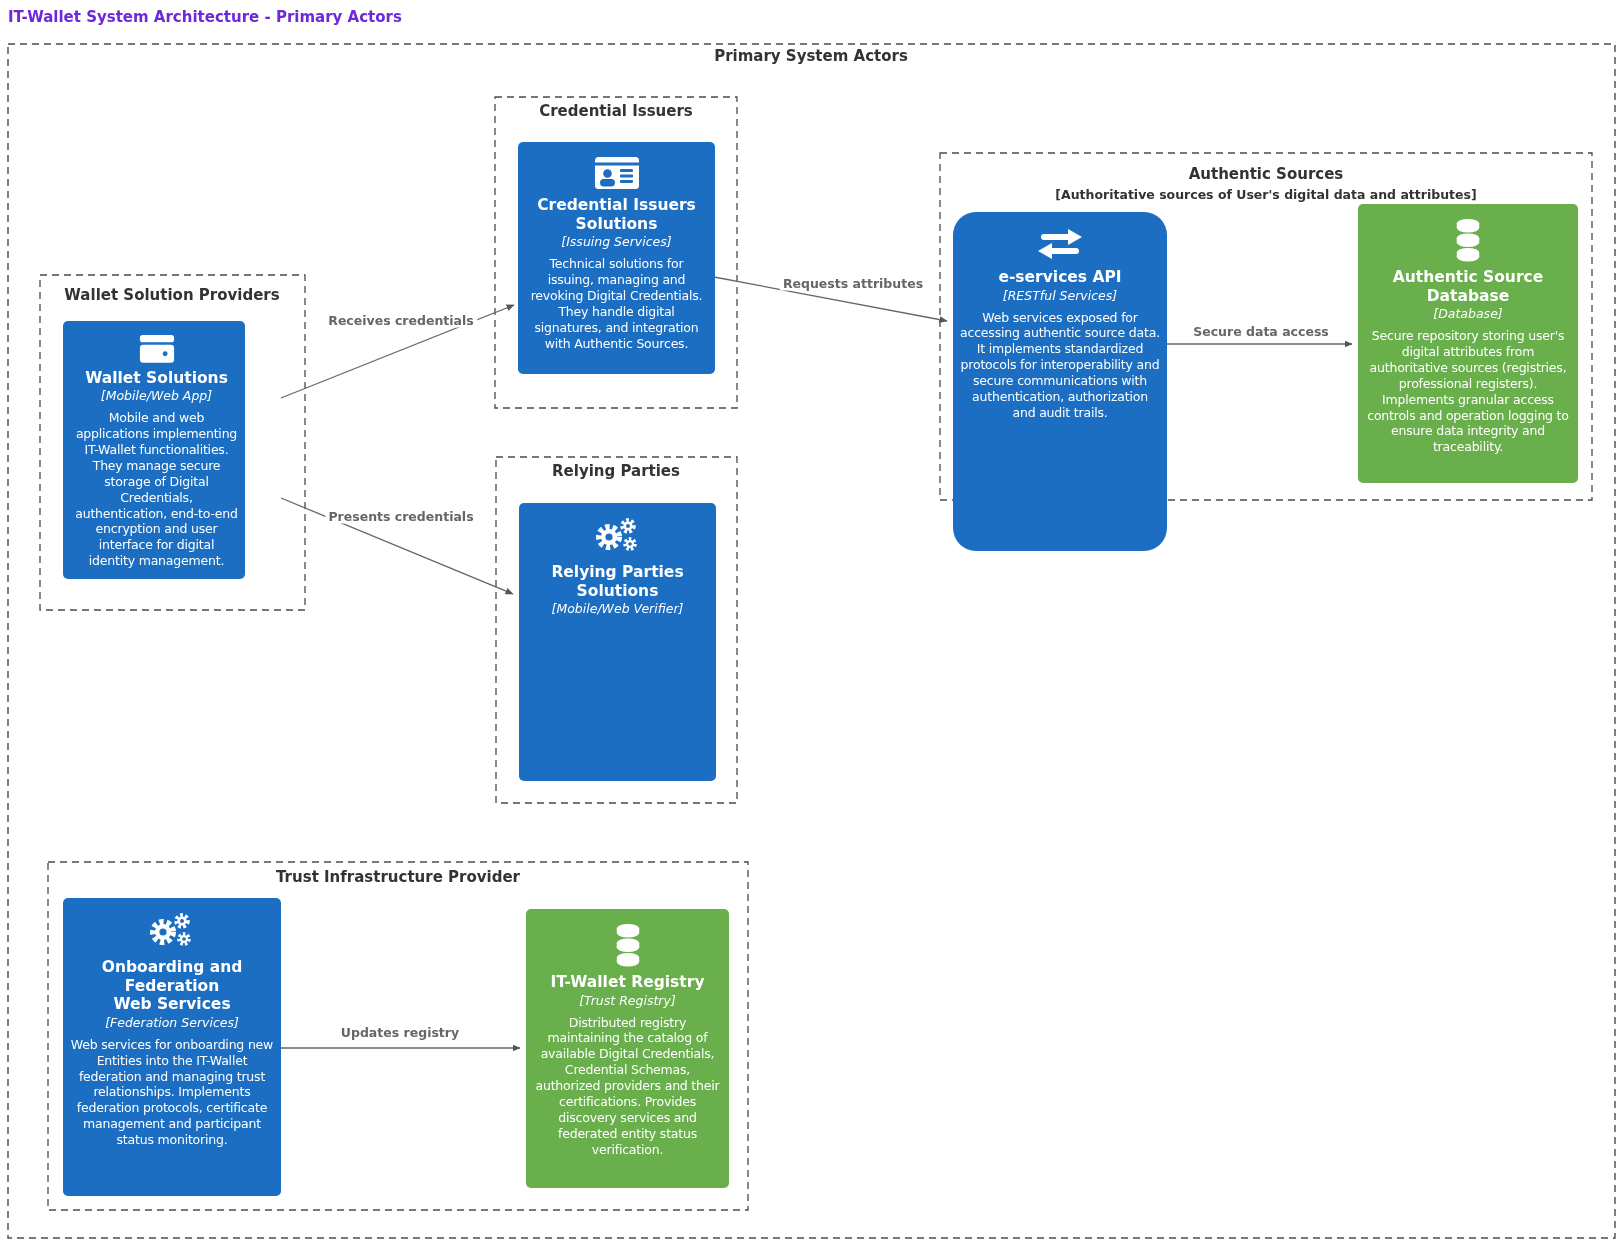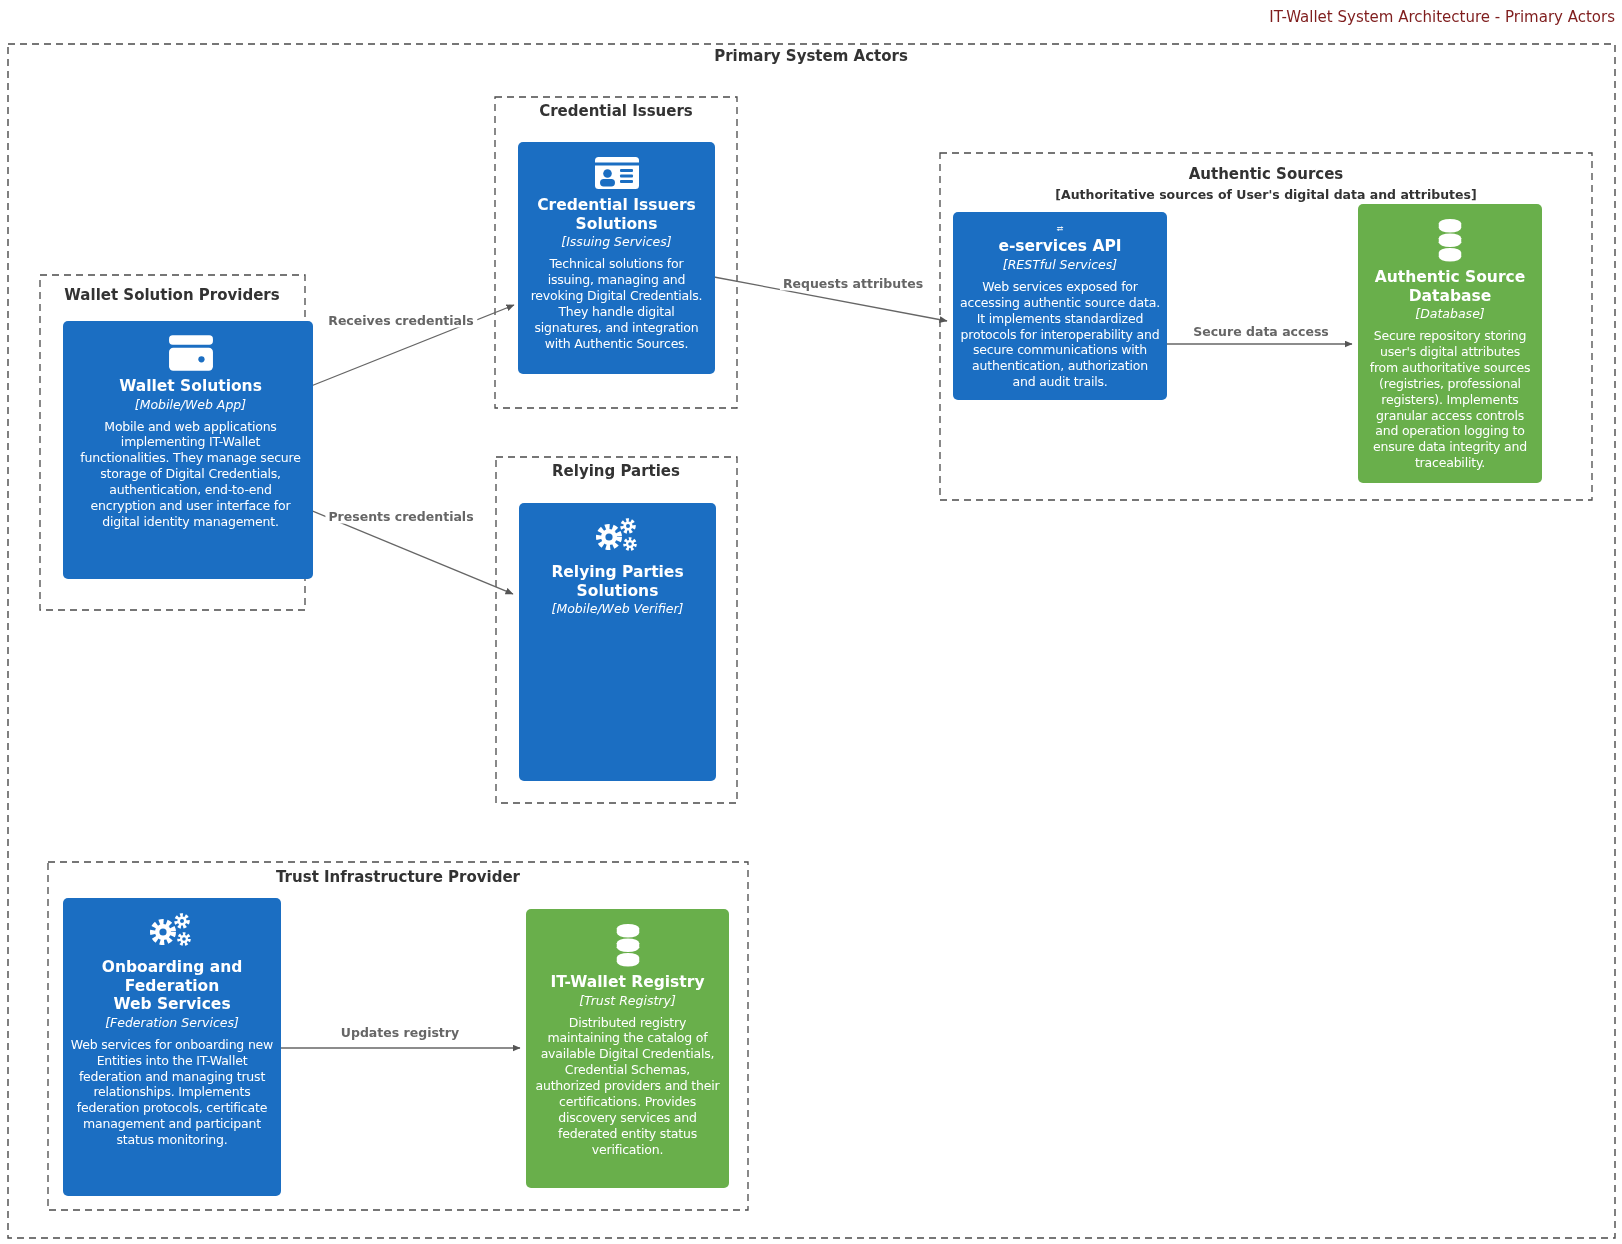--- a/index.html
+++ b/index.html
@@ -2,22 +2,22 @@
 <html><head>
 <meta charset="utf-8">
 <style>
   html,body{margin:0;padding:0;}
   body{
     width:1622px;height:1244px;position:relative;background:#ffffff;
     font-family:"DejaVu Sans","Liberation Sans",sans-serif;overflow:hidden;
   }
   #overlay{position:absolute;left:0;top:0;width:1622px;height:1244px;pointer-events:none;}
   .page-title{
-    position:absolute;left:8px;top:8px;width:1607px;text-align:right;
-    font-size:15px;font-weight:normal;color:#7f1d1d;
+    position:absolute;left:8px;top:8px;width:1607px;text-align:left;
+    font-size:15px;font-weight:bold;color:#6d28d9;
   }
   .g-label{
     position:absolute;transform:translate(-50%,-50%);white-space:nowrap;
     font-size:15px;font-weight:bold;color:#333;
   }
   .g-sublabel{
     position:absolute;transform:translate(-50%,-50%);white-space:nowrap;
     font-size:12.5px;font-weight:bold;color:#333;
   }
   .e-label{
@@ -28,25 +28,25 @@
     position:absolute;border-radius:5px;color:#fff;text-align:center;
     display:flex;flex-direction:column;align-items:center;
     padding:14px 7px 10px 7px;box-sizing:border-box;overflow:hidden;
   }
   .node.blue{background:#1b6ec2;}
   .node.green{background:#69af4b;}
   .n-title{font-size:15.5px;font-weight:bold;line-height:1.2;white-space:pre-line;margin-top:6px;}
   .n-type{font-size:12.5px;font-style:italic;margin-top:1px;text-align:center;}
   .n-desc{font-size:12.5px;line-height:1.27;margin-top:7px;letter-spacing:-0.2px;}
   
-  #n-wallet{left:63px;top:321px;width:250px;height:258px;padding-left:12px;}
+  #n-wallet{left:63px;top:321px;width:182px;height:258px;padding-left:12px;}
   #n-ci{left:518px;top:142px;width:197px;height:232px;}
   #n-rp{left:519px;top:503px;width:197px;height:278px;}
-  #n-es{left:953px;top:212px;width:214px;height:188px;}
-  #n-asdb{left:1358px;top:204px;width:184px;height:279px;}
+  #n-es{left:953px;top:212px;width:214px;height:339px;border-radius:23px;}
+  #n-asdb{left:1358px;top:204px;width:220px;height:279px;}
   #n-onb{left:63px;top:898px;width:218px;height:298px;}
   #n-reg{left:526px;top:909px;width:203px;height:279px;}
   
   #gl-wp{left:172px;top:295px;text-align:right;}
   #gl-ci{left:616px;top:111px;}
   #gl-rp{left:616px;top:471px;}
   #gl-as{left:1266px;top:174px;}
   #gs-as{left:1266px;top:194px;}
   #gl-ti{left:398px;top:877px;}
   

